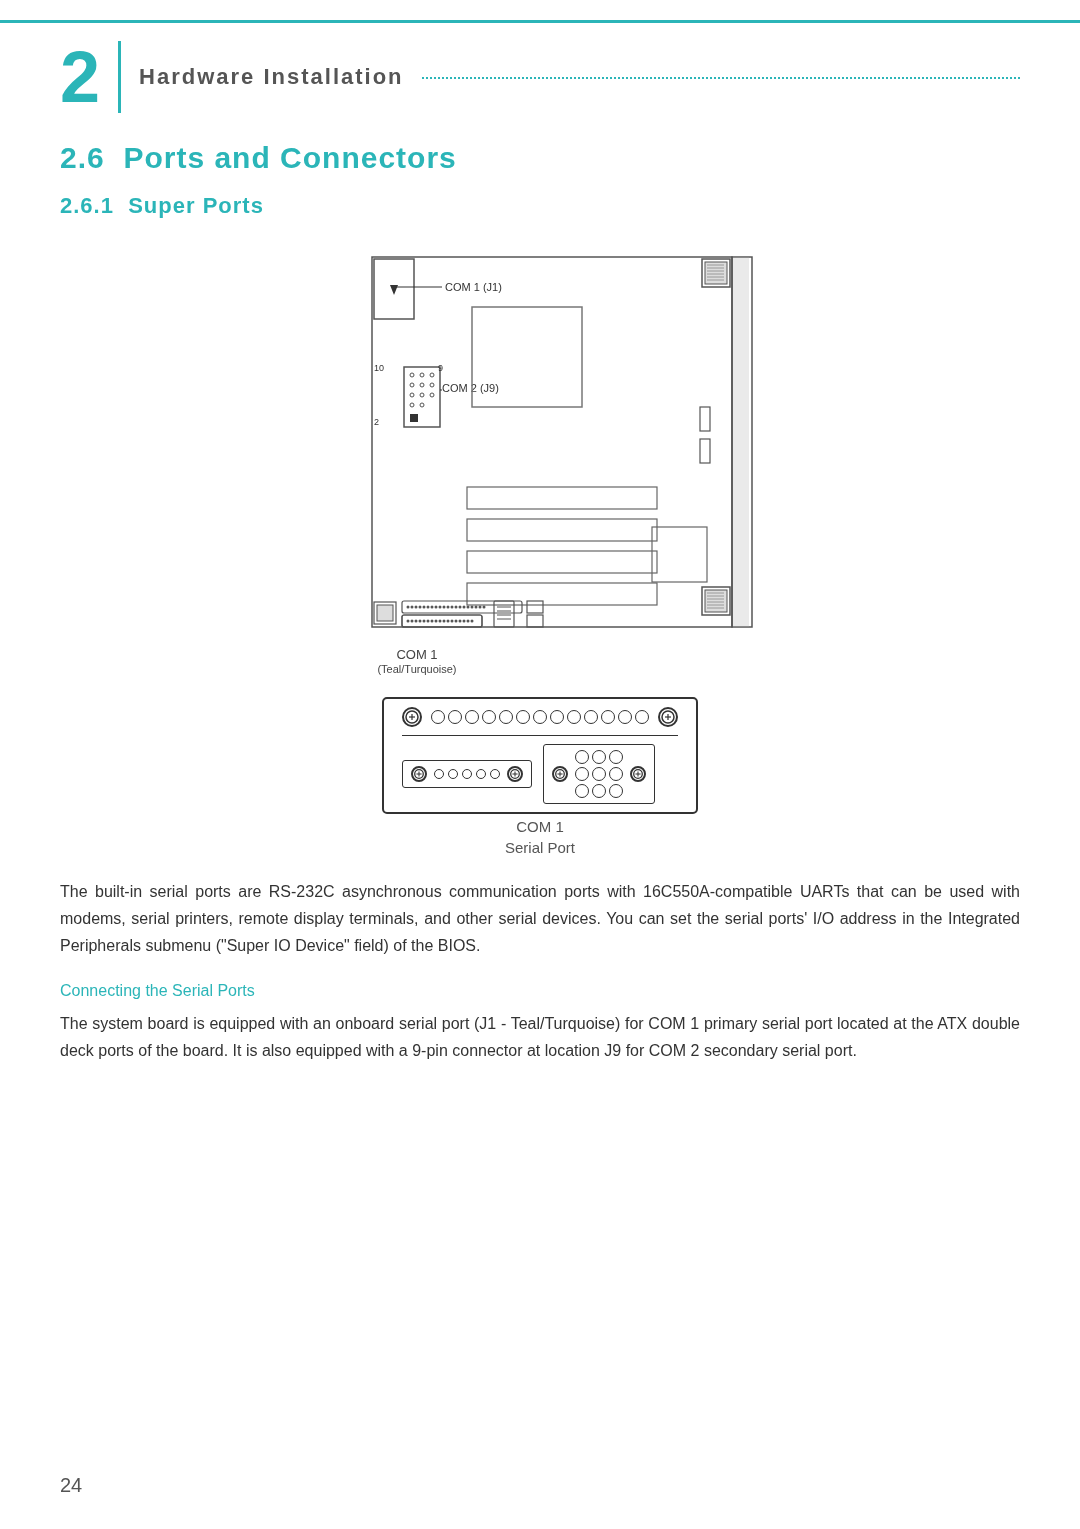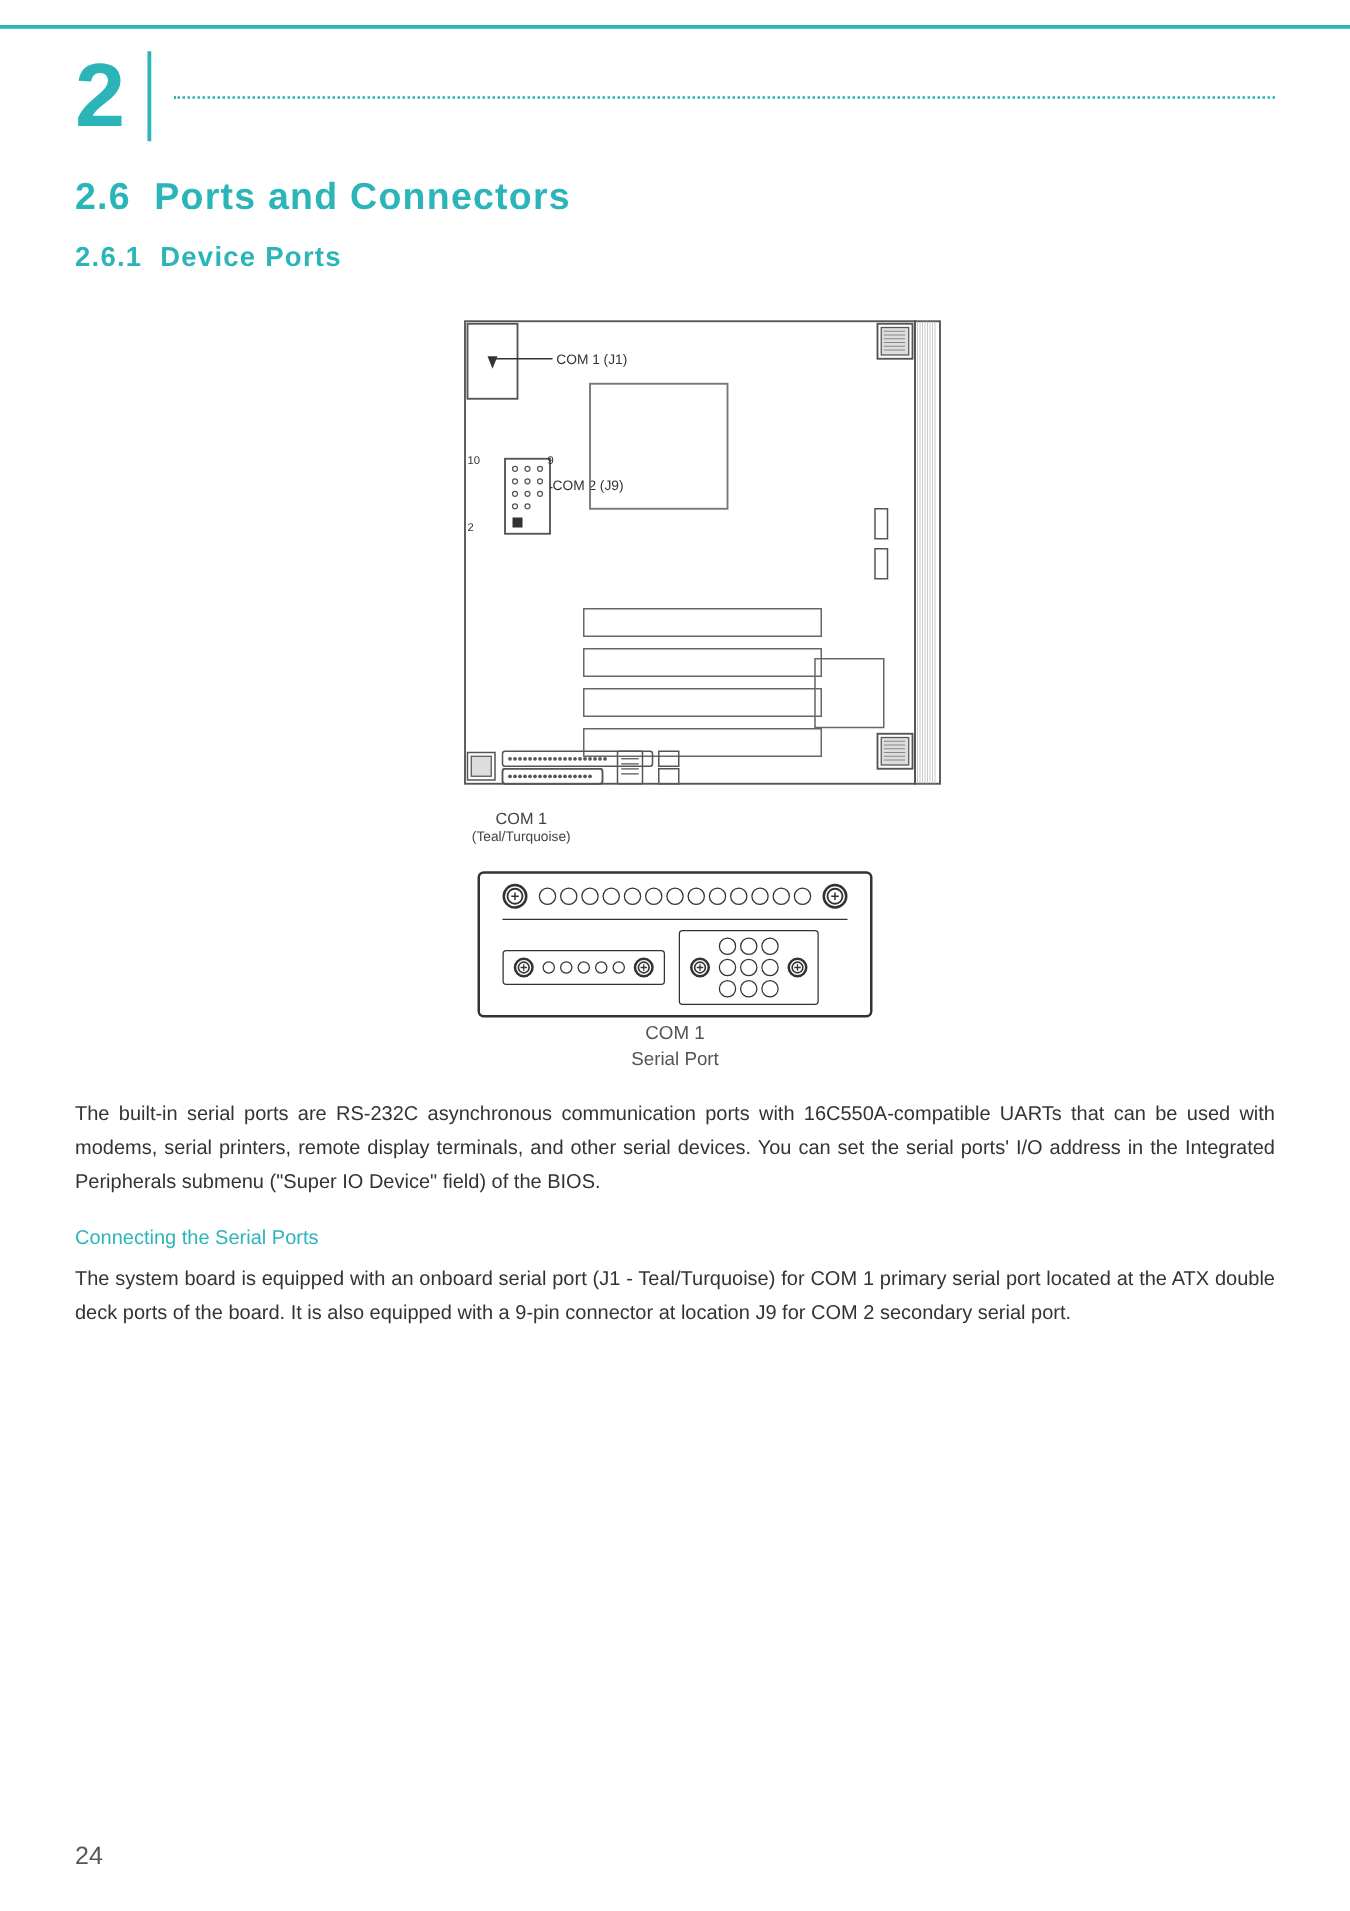--- a/index.html
+++ b/index.html
@@ -166,30 +166,31 @@
       align-items: center;
       gap: 5px;
     }
   </style>
 </head>
 <body>
 
 <div class="header-bar">
   <div class="chapter-num">2</div>
   <div class="header-title-block">
+    <span class="header-title">Hardware  Installation</span>
     <div class="header-dots"></div>
   </div>
 </div>
 
 <div class="section-title">
   <span>2.6</span>&nbsp;&nbsp;<span>Ports and Connectors</span>
 </div>
 
 <div class="subsection-title">
-  <span>2.6.1</span>&nbsp;&nbsp;<span>Device Ports</span>
+  <span>2.6.1</span>&nbsp;&nbsp;<span>Super Ports</span>
 </div>
 
 <div class="diagram-container">
 
   <svg class="board-diagram" width="480" height="430" viewBox="0 0 480 430" xmlns="http://www.w3.org/2000/svg">
 
     <rect x="60" y="10" width="360" height="370" fill="none" stroke="#555" stroke-width="1.5"></rect>
 
     <rect x="420" y="10" width="20" height="370" fill="none" stroke="#555" stroke-width="1.5"></rect>
 

